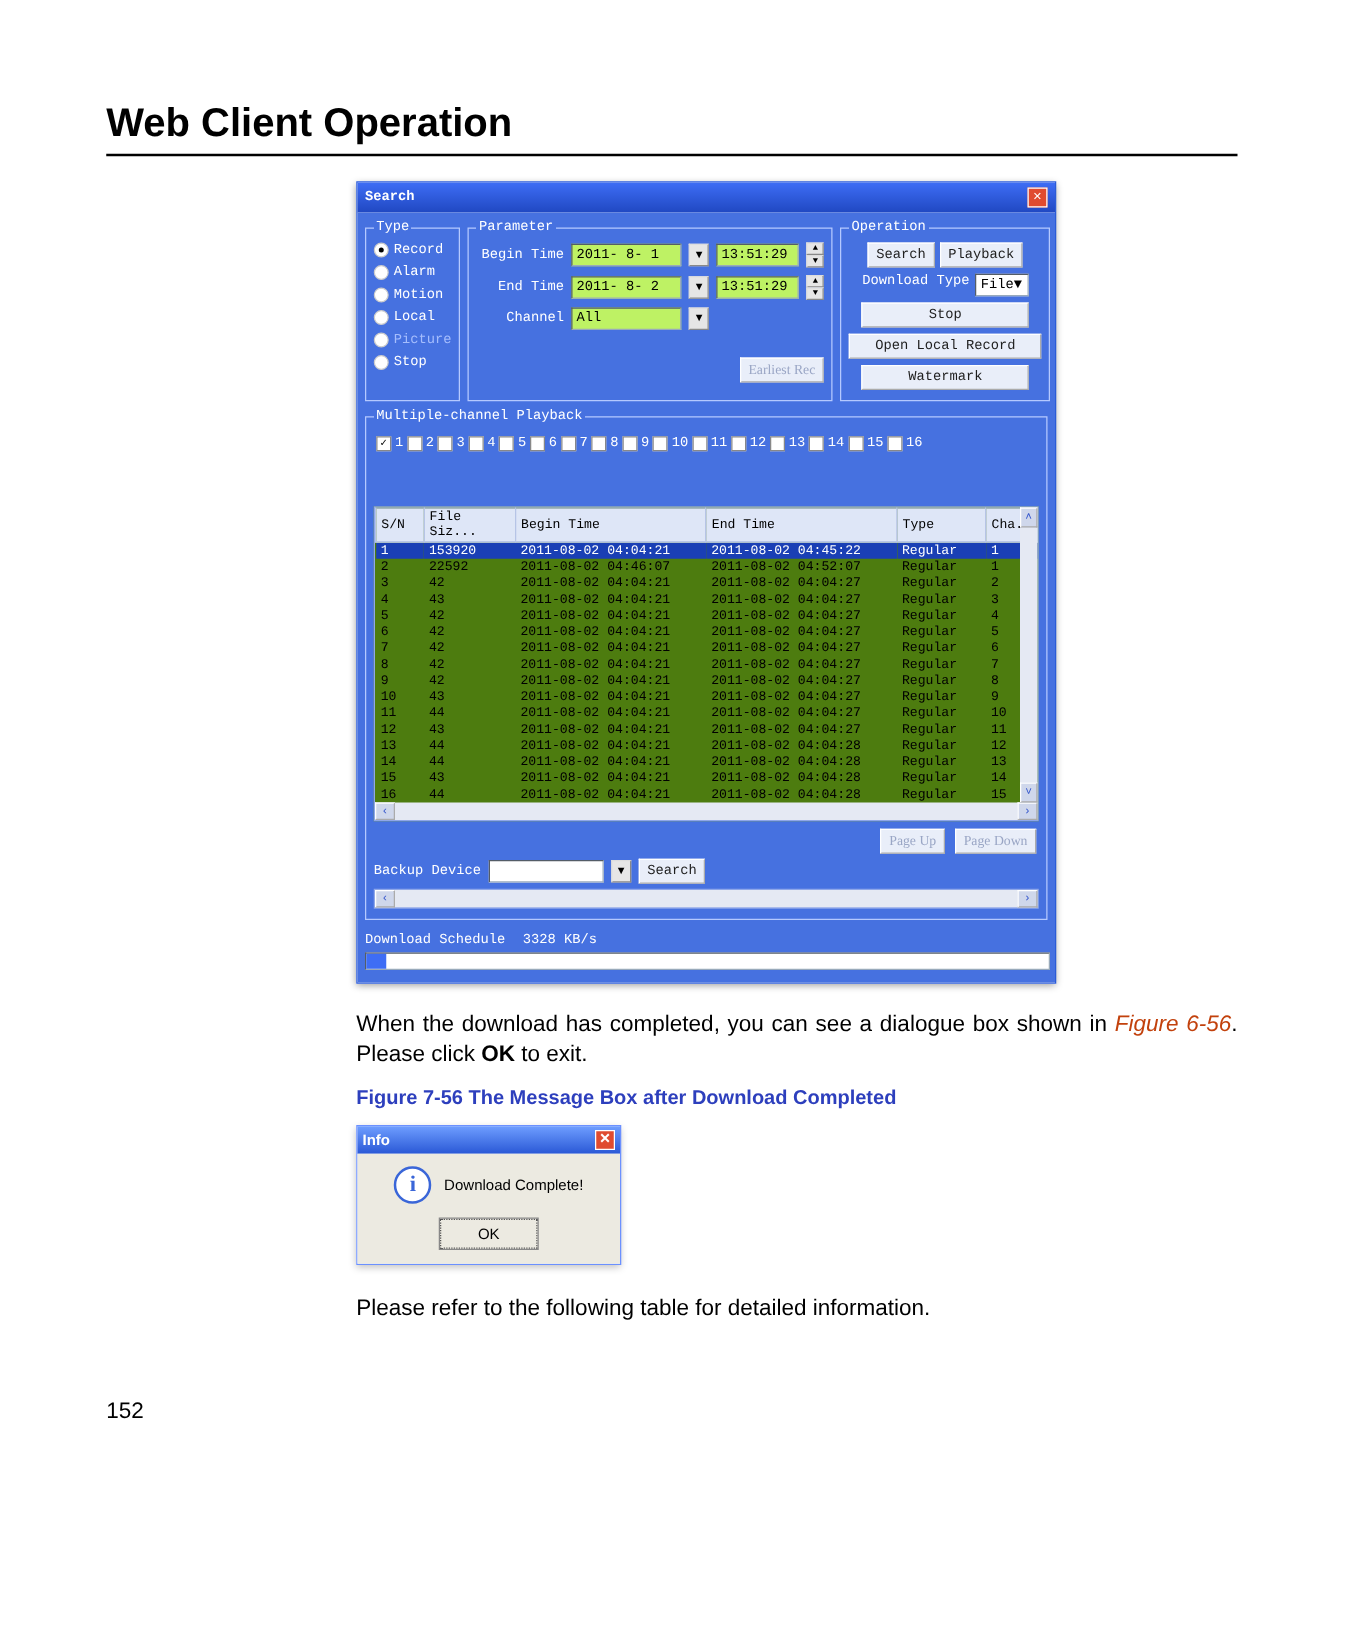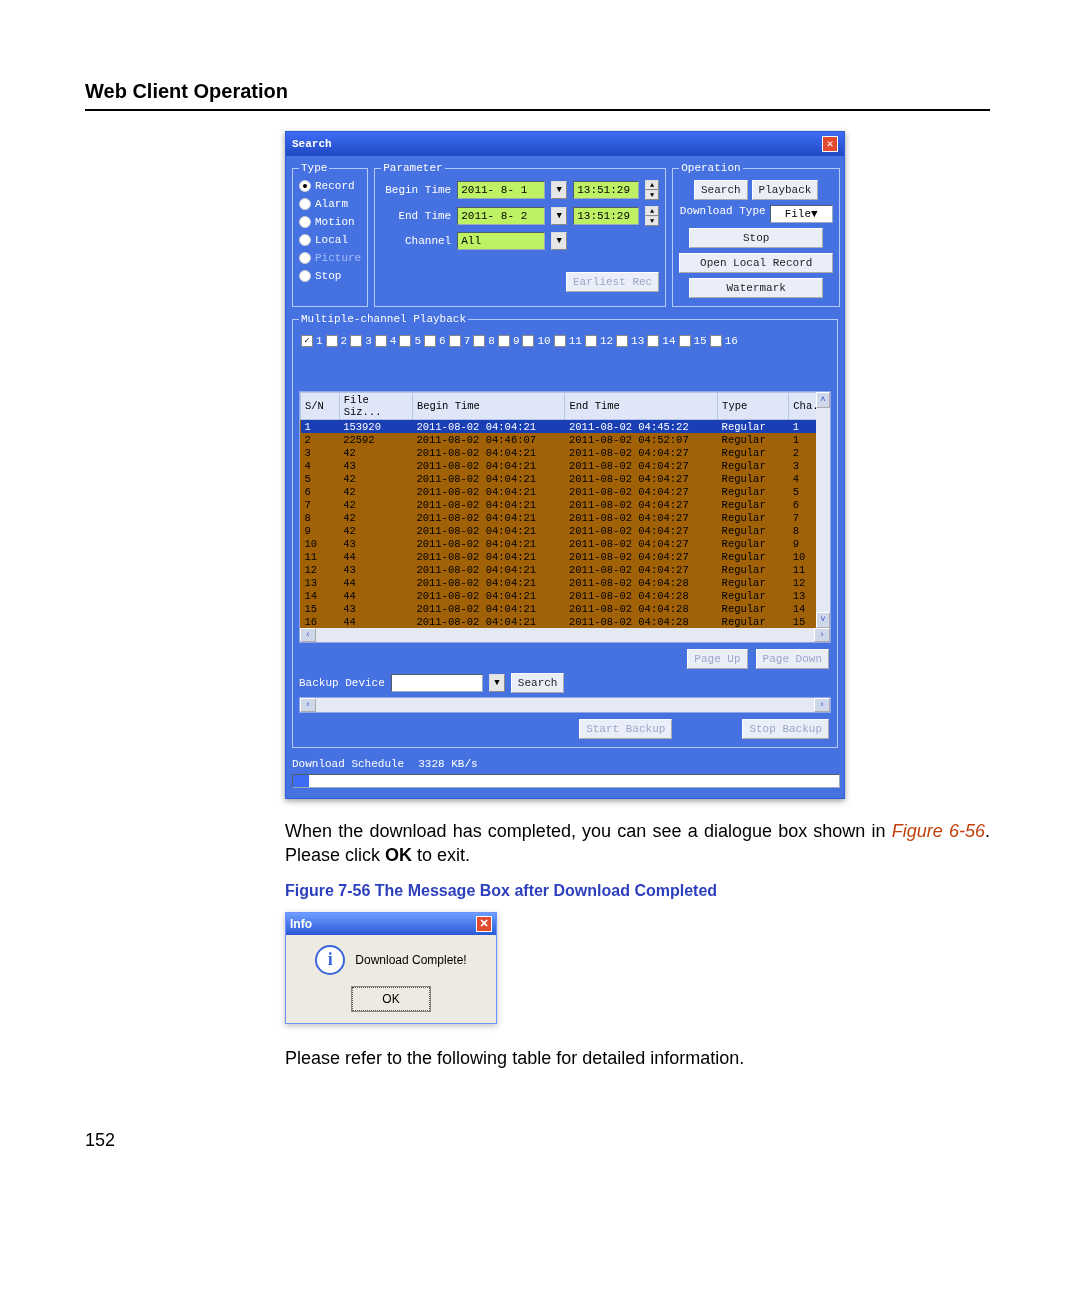--- a/index.html
+++ b/index.html
@@ -7,21 +7,21 @@
     font-family:Arial,Helvetica,sans-serif;
     background:#fff;
     color:#000;
     width:1080px;
   }
   .page{
     padding:80px 90px 40px 85px;
     box-sizing:border-box;
   }
   h1.page-title{
-    font-size:20px;
+    font-size:32px;
     font-weight:bold;
     border-bottom:2px solid #000;
     padding-bottom:6px;
     margin:0 0 20px 0;
   }
   .caption{
     color:#2d3fbd;
     font-weight:bold;
     font-size:16px;
     margin:0 0 12px 0;
@@ -88,33 +88,33 @@
   .drop{width:14px;height:16px;border:1px outset #ddd;background:#e6e6e6;color:#000;display:flex;align-items:center;justify-content:center;font-size:9px;}
   .time-inp{width:58px;}
   .spin{width:14px;display:flex;flex-direction:column;}
   .spin div{height:8px;border:1px outset #ddd;background:#e6e6e6;font-size:7px;display:flex;align-items:center;justify-content:center;color:#000;}
   .chan-inp{width:80px;}
   .btn{
     background:#e9eef9;color:#1e1e1e;border:1px outset #fff;
     height:18px;padding:0 6px;display:inline-flex;align-items:center;justify-content:center;
     font:inherit;white-space:nowrap;
   }
-  .btn.dim{color:#9aa6c5;}
+  .btn.dim{color:#9aa6c5;font-family:Liberation Serif, serif;}
   .op-col{display:flex;flex-direction:column;gap:5px;}
   .op-row{display:flex;gap:4px;justify-content:center;}
-  .dlsel{background:#fff;color:#000;border:1px inset #9ab;height:16px;padding:0 14px;display:inline-flex;align-items:center;}
+  .dlsel{background:#fff;color:#000;border:1px inset #9ab;height:16px;padding:0 4px;display:inline-flex;align-items:center;}
   
   .mcp-fs{margin-top:6px;}
   .mcp-checks{display:flex;flex-wrap:nowrap;gap:3px;align-items:center;margin:4px 2px 0 2px;}
   .ck{
     width:10px;height:10px;border:1px solid #888;background:#fff;display:inline-flex;align-items:center;justify-content:center;color:#000;font-size:9px;line-height:1;
   }
   .ck.on::after{content:"✓";font-size:9px;}
   
-  .tbl-wrap{margin-top:44px;border:1px solid #8fa7e9;background:#a16207;color:#000;position:relative;}
+  .tbl-wrap{margin-top:44px;border:1px solid #8fa7e9;background:#4d7c0f;color:#000;position:relative;}
   .tbl{width:100%;border-collapse:collapse;font-size:10.5px;table-layout:fixed;}
   .tbl th{background:#dee6f7;border:1px solid #b6c4e6;padding:1px 4px;text-align:left;font-weight:normal;height:15px;}
   .tbl td{padding:0 4px;border:0;height:13px;white-space:nowrap;overflow:hidden;}
   .tbl tr.sel td{background:#1a3fb5;color:#fff;}
   .vscroll{position:absolute;top:0;bottom:14px;right:0;width:14px;background:#e5e9f3;display:flex;flex-direction:column;justify-content:space-between;}
   .vscroll .arr{height:14px;background:#cfd7eb;border:1px outset #fff;font-size:9px;display:flex;align-items:center;justify-content:center;color:#3355cc;}
   .hscroll{height:14px;background:#e5e9f3;display:flex;justify-content:space-between;}
   .hscroll .arr{width:14px;border:1px outset #fff;font-size:9px;display:flex;align-items:center;justify-content:center;color:#3355cc;background:#cfd7eb;}
   .pg-row{display:flex;justify-content:flex-end;gap:8px;margin:6px 2px 4px 0;}
   .backup-row{display:flex;align-items:center;gap:6px;margin:2px 0 4px 0;}
@@ -483,24 +483,20 @@
             <span class="btn">Search</span>
           </div>
 
           <div class="devtbl-wrap">
             <div class="hscroll">
                 <div class="arr">‹</div>
                 <div class="arr">›</div>
               </div>
           </div>
 
-          <div class="after-row">
-            <span class="btn dim">Start Backup</span>
-            <span class="btn dim">Stop Backup</span>
-          </div>
         </fieldset>
 
         <div class="schedule-row">
           <span>Download Schedule</span>
           <span>3328 KB/s</span>
         </div>
         <div class="progress">
             <div class="fill"></div>
           </div>
       </div>

